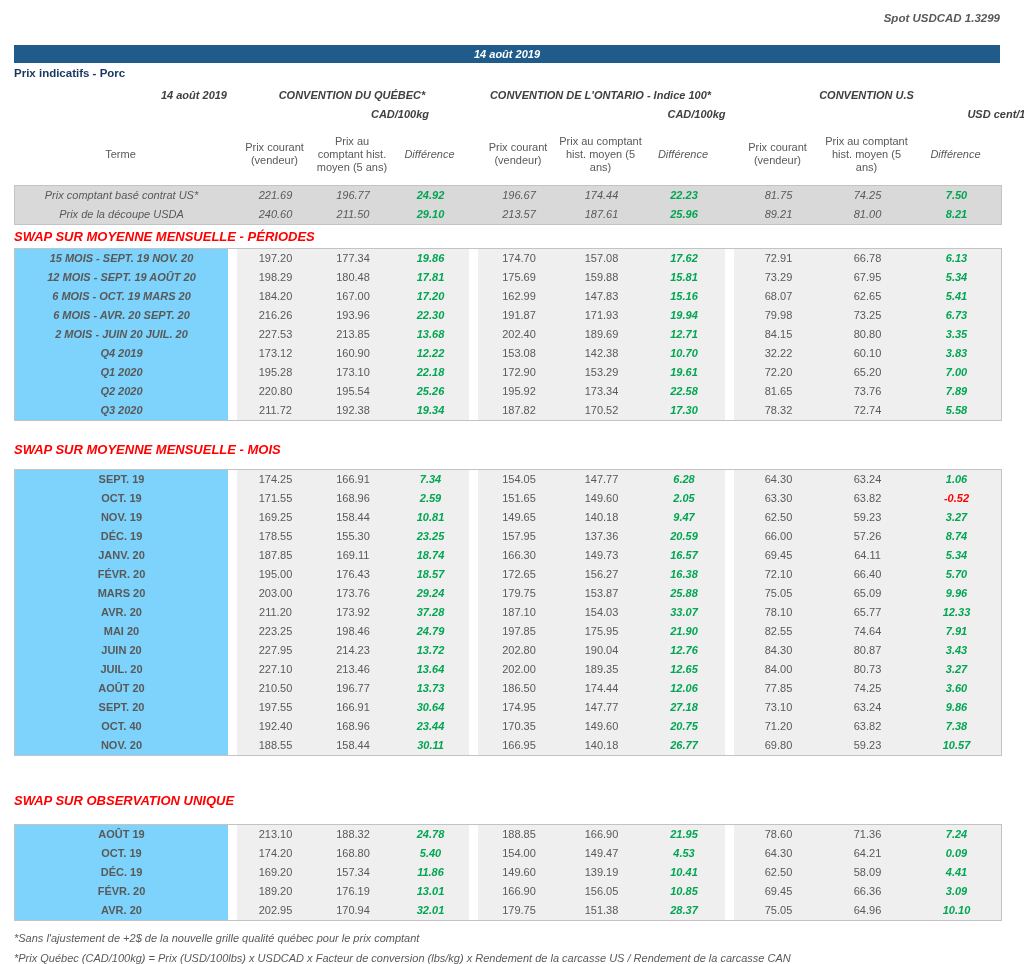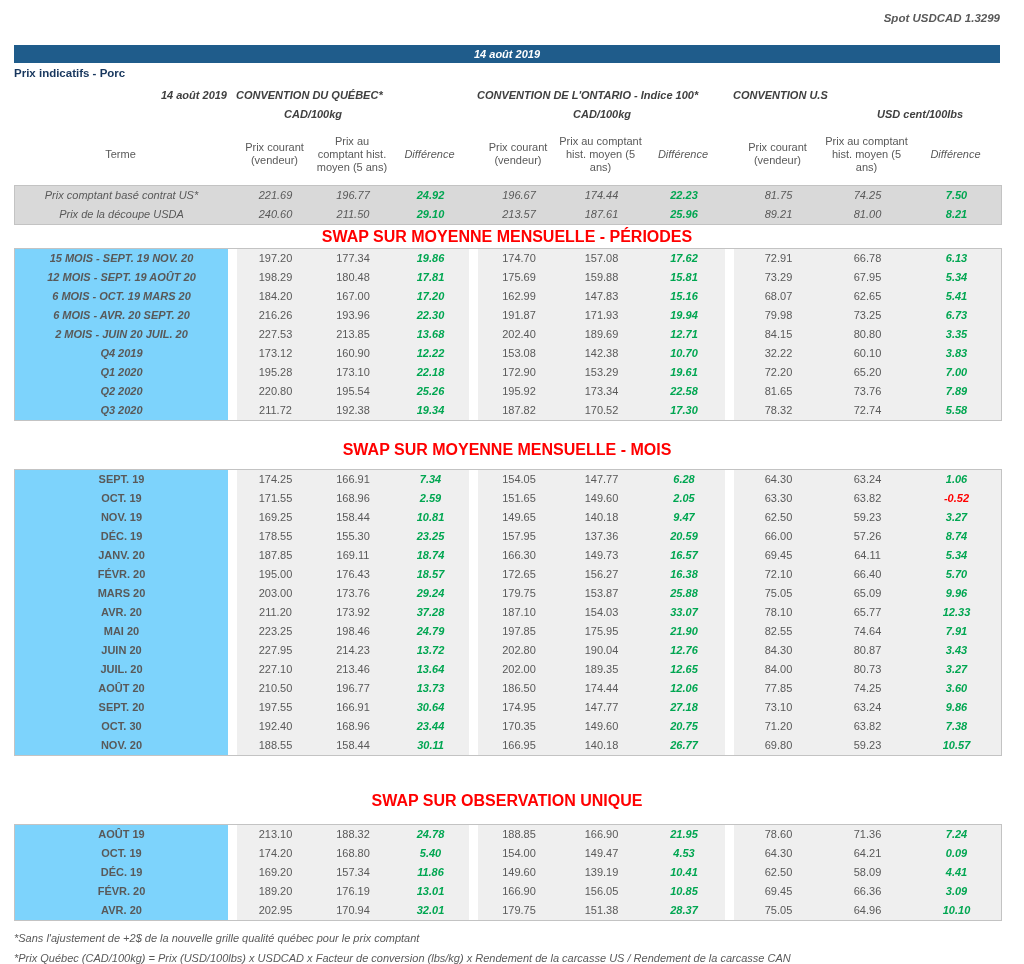--- a/index.html
+++ b/index.html
@@ -14,39 +14,39 @@
   .banner{margin:16px 0 0 14px;width:986px;height:18px;line-height:18px;background:#1f5c8b;
           color:#ffffff;font-weight:bold;font-style:italic;font-size:11px;text-align:center;}
 
   .page-title{margin:4px 0 0 14px;font-weight:bold;color:#17365d;font-size:11.5px;height:16px;}
 
   
   .hrow{display:grid;grid-template-columns:213px 9px 232px 9px 247px 9px 267px;margin-left:14px;}
   .hrowA{margin-top:6px;height:18px;}
   .hrowB{margin-top:1px;height:16px;gap:24px;}
   .hdate{text-align:right;font-weight:bold;font-style:italic;color:#404040;font-size:11px;}
-  .gtitle,.gunit{text-align:left;font-weight:bold;font-style:italic;color:#404040;font-size:11px;}
+  .gtitle,.gunit{text-align:center;font-weight:bold;font-style:italic;color:#404040;font-size:11px;}
 
   .row{display:grid;grid-template-columns:213px 9px 77px 78px 77px 9px 82px 83px 82px 9px 89px 89px 89px;
        height:19px;align-items:center;}
   .hrowC{margin:4px 0 0 14px;min-height:52px;height:auto;}
   .hterme,.sub{text-align:center;color:#595959;font-size:11px;line-height:13px;align-self:center;}
   .diffh{font-style:italic;}
 
   .cell{overflow:hidden;white-space:nowrap;}
   .sub{white-space:normal;}
   .num,.label{text-align:center;color:#595959;font-size:11px;line-height:19px;height:19px;}
 
   
   .band{margin:5px 0 0 14px;width:986px;background:#d9d9d9;border:1px solid #c3c3c3;}
   .band .cell{font-style:italic;}
 
   
-  .section-title{width:986px;margin-left:14px;text-align:center;color:#ff0000;
-                 font-weight:bold;font-size:16px;height:15px;line-height:15px;}
+  .section-title{width:986px;margin-left:14px;color:#ff0000;
+                 font-weight:bold;font-style:italic;font-size:13px;height:15px;line-height:15px;}
   .t0{margin-top:4px;margin-bottom:4px;}
   .t1{margin-top:21px;margin-bottom:12px;}
   .t2{margin-top:37px;margin-bottom:16px;}
 
   
   .block{margin-left:14px;width:986px;border:1px solid #c3c3c3;}
   .block .label{background:#7dd3fc;font-weight:bold;}
   .block .num{background:#efefef;}
   .sec0 .label{font-style:italic;}
 
@@ -469,21 +469,21 @@
           <div class="cell gap"></div>
           <div class="cell num">174.95</div>
           <div class="cell num">147.77</div>
           <div class="cell num diff">27.18</div>
           <div class="cell gap"></div>
           <div class="cell num">73.10</div>
           <div class="cell num">63.24</div>
           <div class="cell num diff">9.86</div>
         </div>
         <div class="row">
-          <div class="cell label">OCT. 30</div>
+          <div class="cell label">OCT. 40</div>
           <div class="cell gap"></div>
           <div class="cell num">192.40</div>
           <div class="cell num">168.96</div>
           <div class="cell num diff">23.44</div>
           <div class="cell gap"></div>
           <div class="cell num">170.35</div>
           <div class="cell num">149.60</div>
           <div class="cell num diff">20.75</div>
           <div class="cell gap"></div>
           <div class="cell num">71.20</div>

